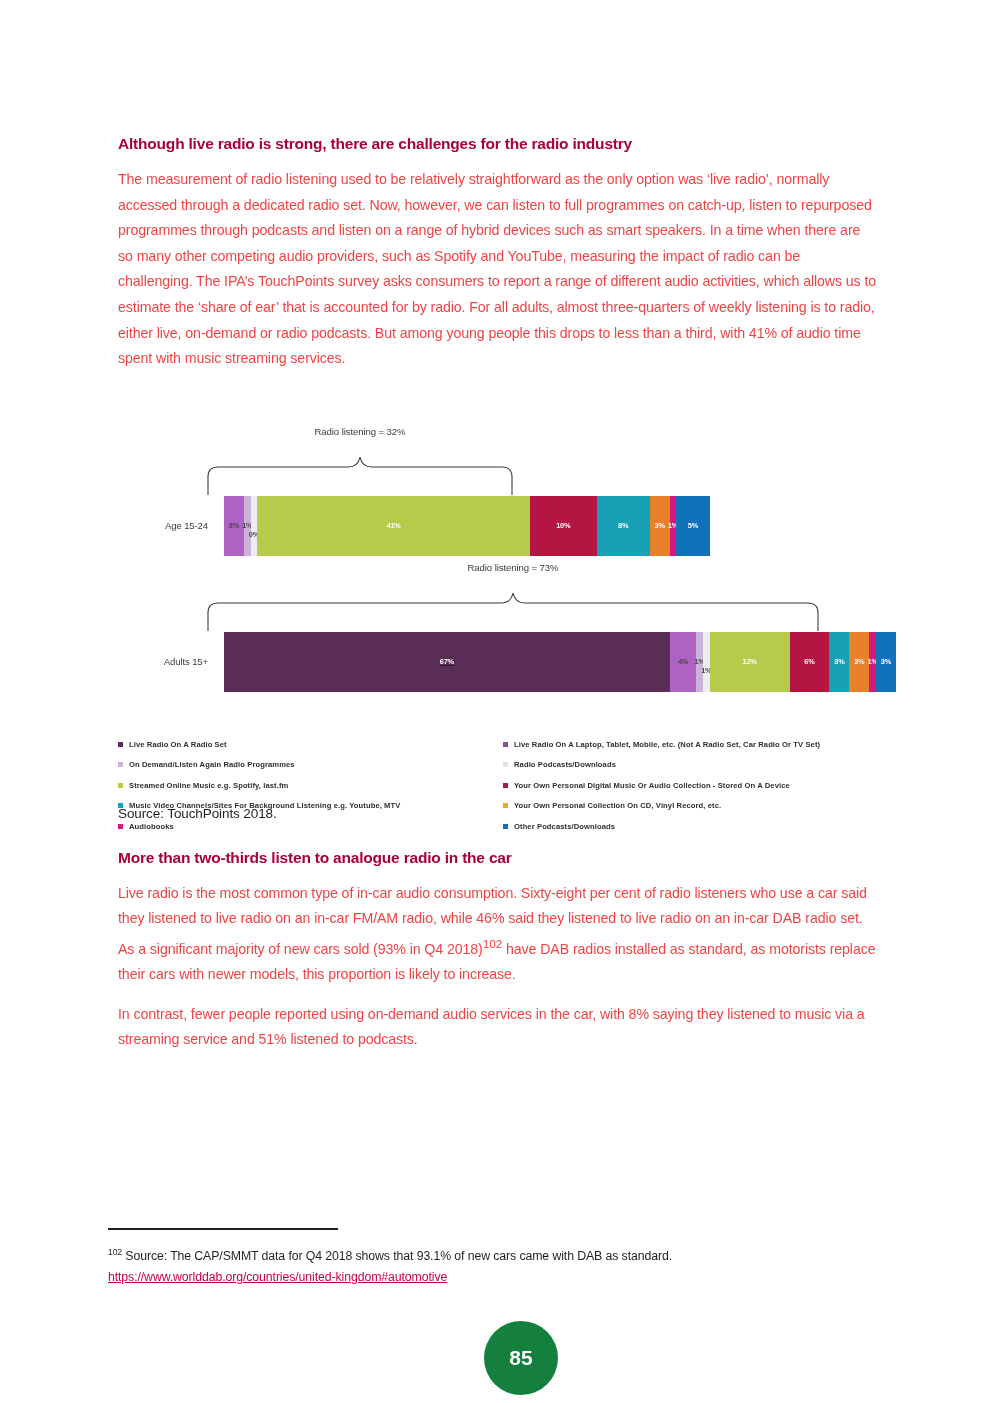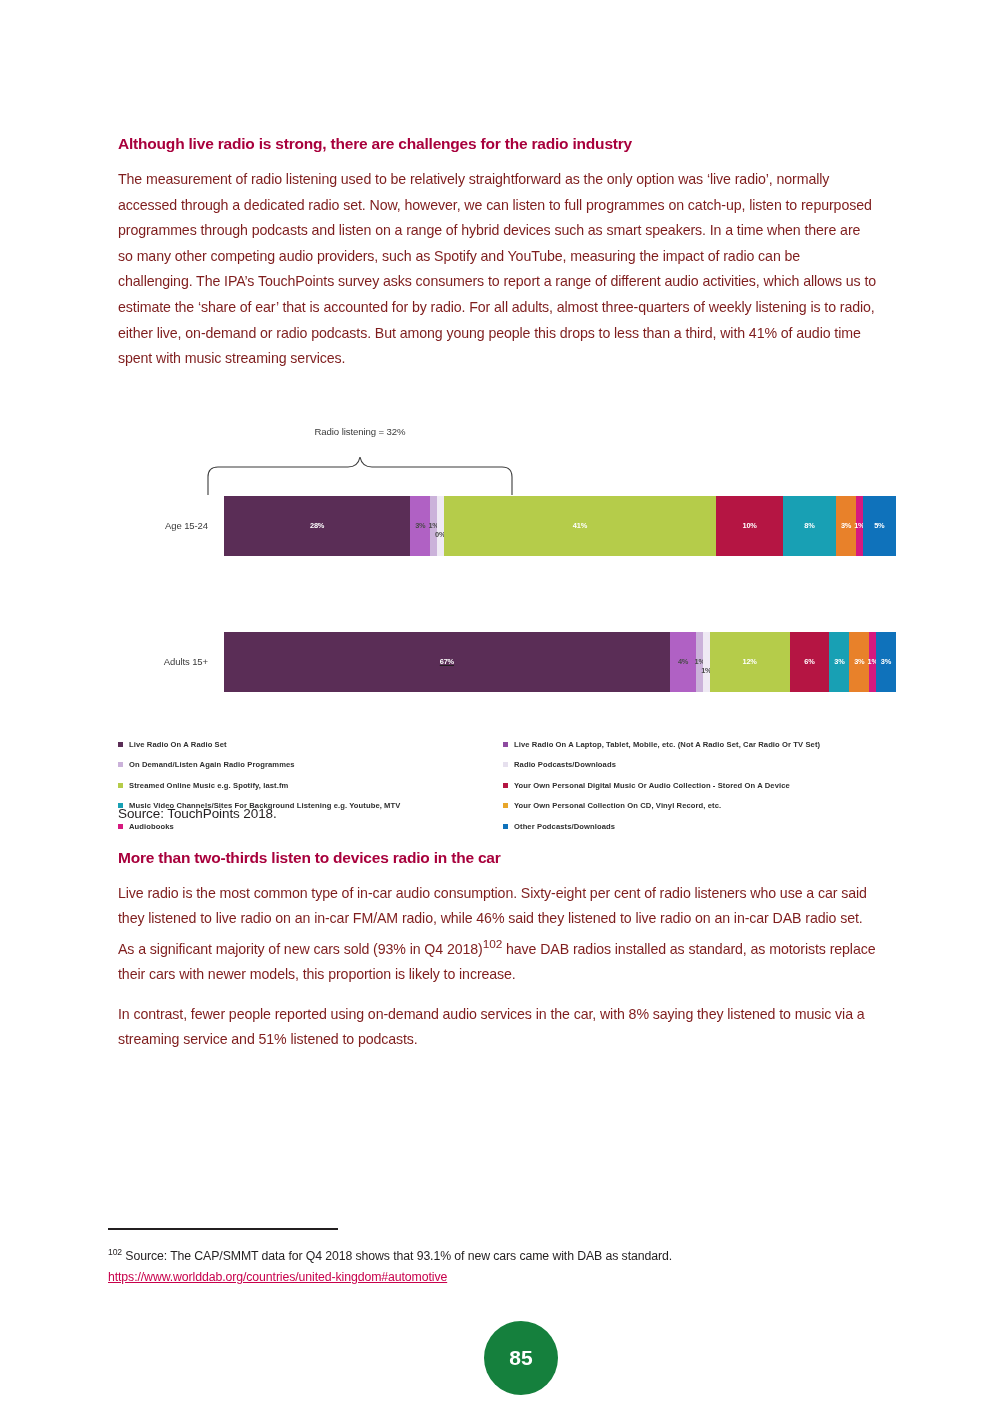--- a/index.html
+++ b/index.html
@@ -34,21 +34,21 @@
     font-size: 15.5px;
     font-weight: bold;
     color: #a8003c;
     margin: 0 0 14px 0;
     letter-spacing: -0.2px;
   }
   p.body-text {
     font-size: 14.2px;
     line-height: 25.6px;
     margin: 0 0 14px 0;
-    color: #7f1d1d;
+    color: #ef4444;
     letter-spacing: -0.1px;
   }
   .fig-title {
     font-size: 13.4px;
     font-weight: bold;
     color: #a8003c;
     margin: 24px 0 0 0;
     letter-spacing: -0.1px;
   }
 
@@ -237,23 +237,20 @@
       <div class="brace-wrap b1">
         <div class="brace-text">Radio listening = 32%</div>
         <svg class="brace-svg" viewBox="0 0 308 52" preserveAspectRatio="none">
           <path d="M2,52 L2,34 Q2,24 12,24 L142,24 Q152,24 154,14 Q156,24 166,24 L296,24 Q306,24 306,34 L306,52" fill="none" stroke="#3b3b3b" stroke-width="1.1"></path>
         </svg>
       </div>
 
       <div class="bar-row row1">
         <div class="cat-label">Age 15-24</div>
         <div class="bar-track" id="track0">
-            <div class="seg" style="background: rgb(90, 45, 86); width: 27.7228%;">
-              <span class="seg-lbl">28%</span>
-            </div>
             <div class="seg dark-lbl" style="background: rgb(176, 97, 196); width: 2.9703%;">
               <span class="seg-lbl">3%</span>
             </div>
             <div class="seg dark-lbl" style="background: rgb(203, 178, 218); width: 0.990099%;">
               <span class="seg-lbl">1%</span>
             </div>
             <div class="seg dark-lbl" style="background: rgb(239, 234, 244); width: 0.990099%;">
               <span class="seg-lbl below">0%</span>
             </div>
             <div class="seg" style="background: rgb(181, 204, 74); width: 40.5941%;">
@@ -270,20 +267,26 @@
             </div>
             <div class="seg" style="background: rgb(214, 25, 127); width: 0.990099%;">
               <span class="seg-lbl">1%</span>
             </div>
             <div class="seg" style="background: rgb(15, 114, 187); width: 4.9505%;">
               <span class="seg-lbl">5%</span>
             </div>
           </div>
       </div>
 
+      <div class="brace-wrap b2">
+        <div class="brace-text">Radio listening = 73%</div>
+        <svg class="brace-svg" viewBox="0 0 614 52" preserveAspectRatio="none">
+          <path d="M2,52 L2,34 Q2,24 12,24 L295,24 Q305,24 307,14 Q309,24 319,24 L602,24 Q612,24 612,34 L612,52" fill="none" stroke="#3b3b3b" stroke-width="1.1"></path>
+        </svg>
+      </div>
 
       <div class="bar-row row2">
         <div class="cat-label">Adults 15+</div>
         <div class="bar-track" id="track1">
             <div class="seg" style="background: rgb(90, 45, 86); width: 66.3366%; text-decoration: underline;">
               <span class="seg-lbl">67%</span>
             </div>
             <div class="seg dark-lbl" style="background: rgb(176, 97, 196); width: 3.9604%;">
               <span class="seg-lbl">4%</span>
             </div>
@@ -357,21 +360,21 @@
             <div class="legend-item">
               <span class="legend-swatch" style="background: rgb(15, 114, 187);"></span>
               <span>Other Podcasts/Downloads</span>
             </div>
           </div>
       </div>
     </div>
 
     <p class="source-note">Source: TouchPoints 2018.</p>
 
-    <h2 class="section-head" style="margin-top:28px;">More than two-thirds listen to devices radio in the car</h2>
+    <h2 class="section-head" style="margin-top:28px;">More than two-thirds listen to analogue radio in the car</h2>
 
     <p class="body-text">
       <span>Live radio is the most common type of in-car audio consumption. Sixty-eight per cent of radio listeners who use a car said they listened to live radio on an in-car FM/AM radio, while 46% said they listened to live radio on an in-car DAB radio set. As a significant majority of new cars sold (93% in Q4 2018)</span><sup>102</sup><span> have DAB radios installed as standard, as motorists replace their cars with newer models, this proportion is likely to increase.</span>
     </p>
 
     <p class="body-text">In contrast, fewer people reported using on-demand audio services in the car, with 8% saying they listened to music via a streaming service and 51% listened to podcasts.</p>
   </div>
 
   <div class="footnote-block">
     <div class="footnote-rule"></div>

